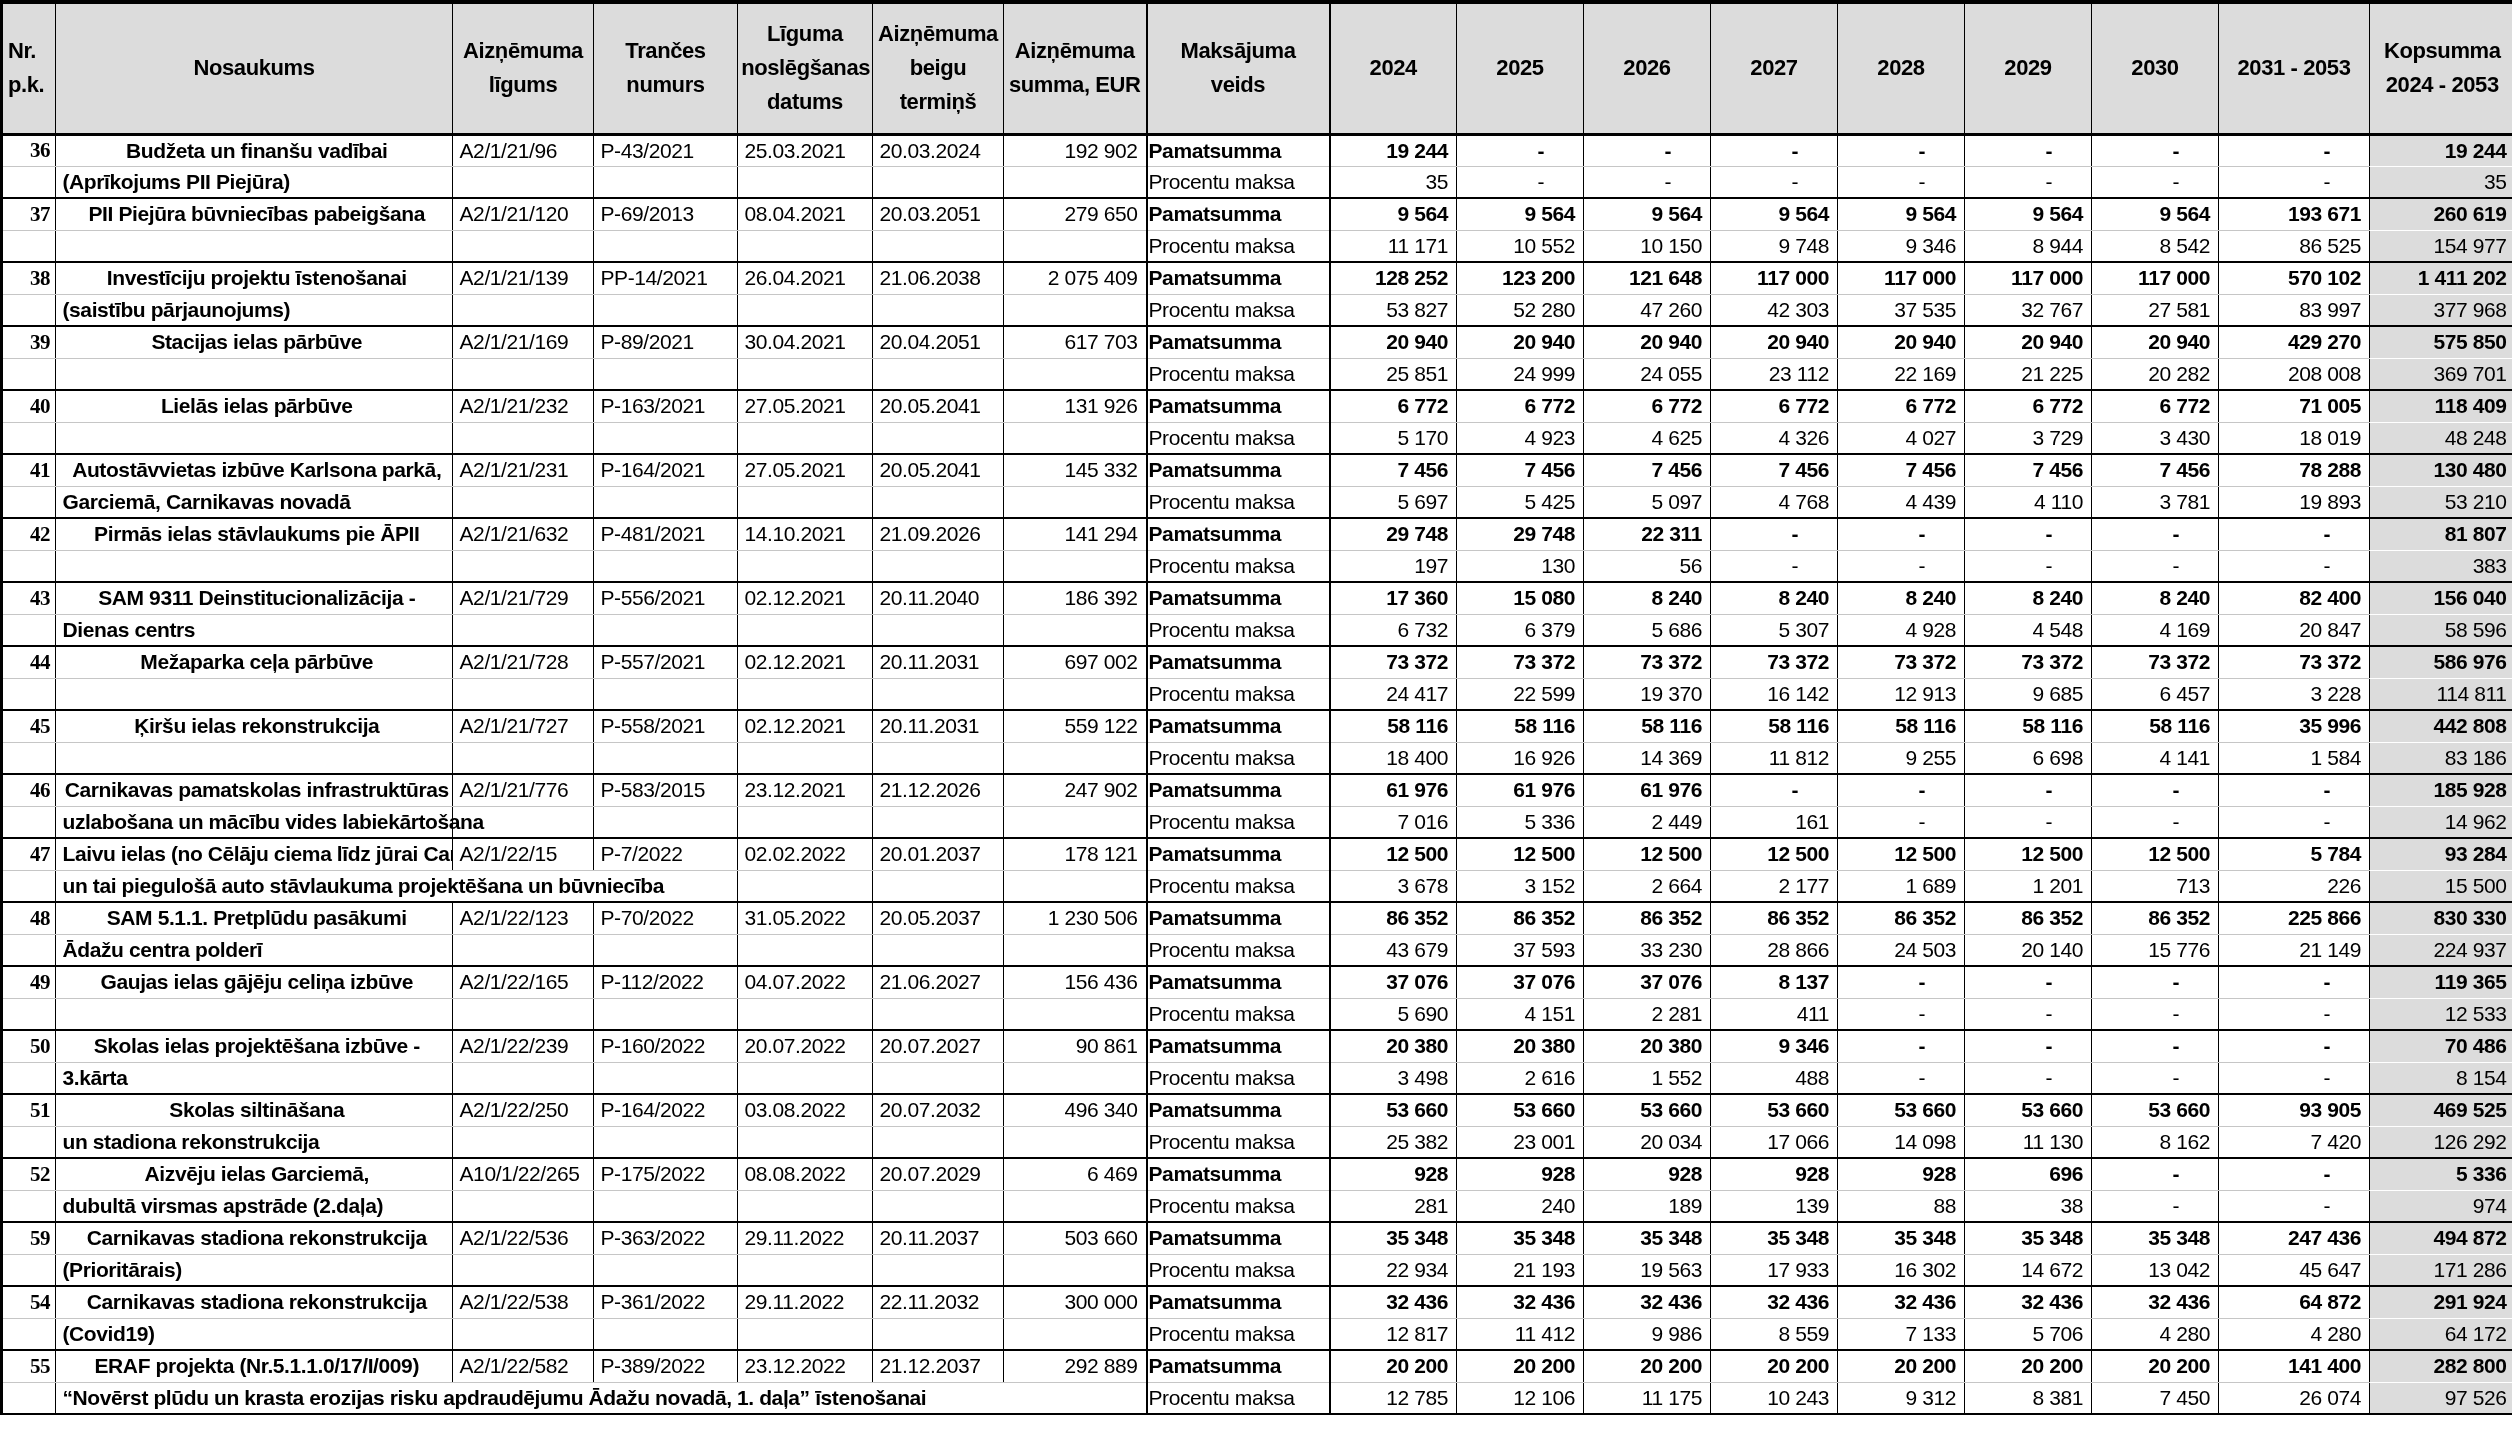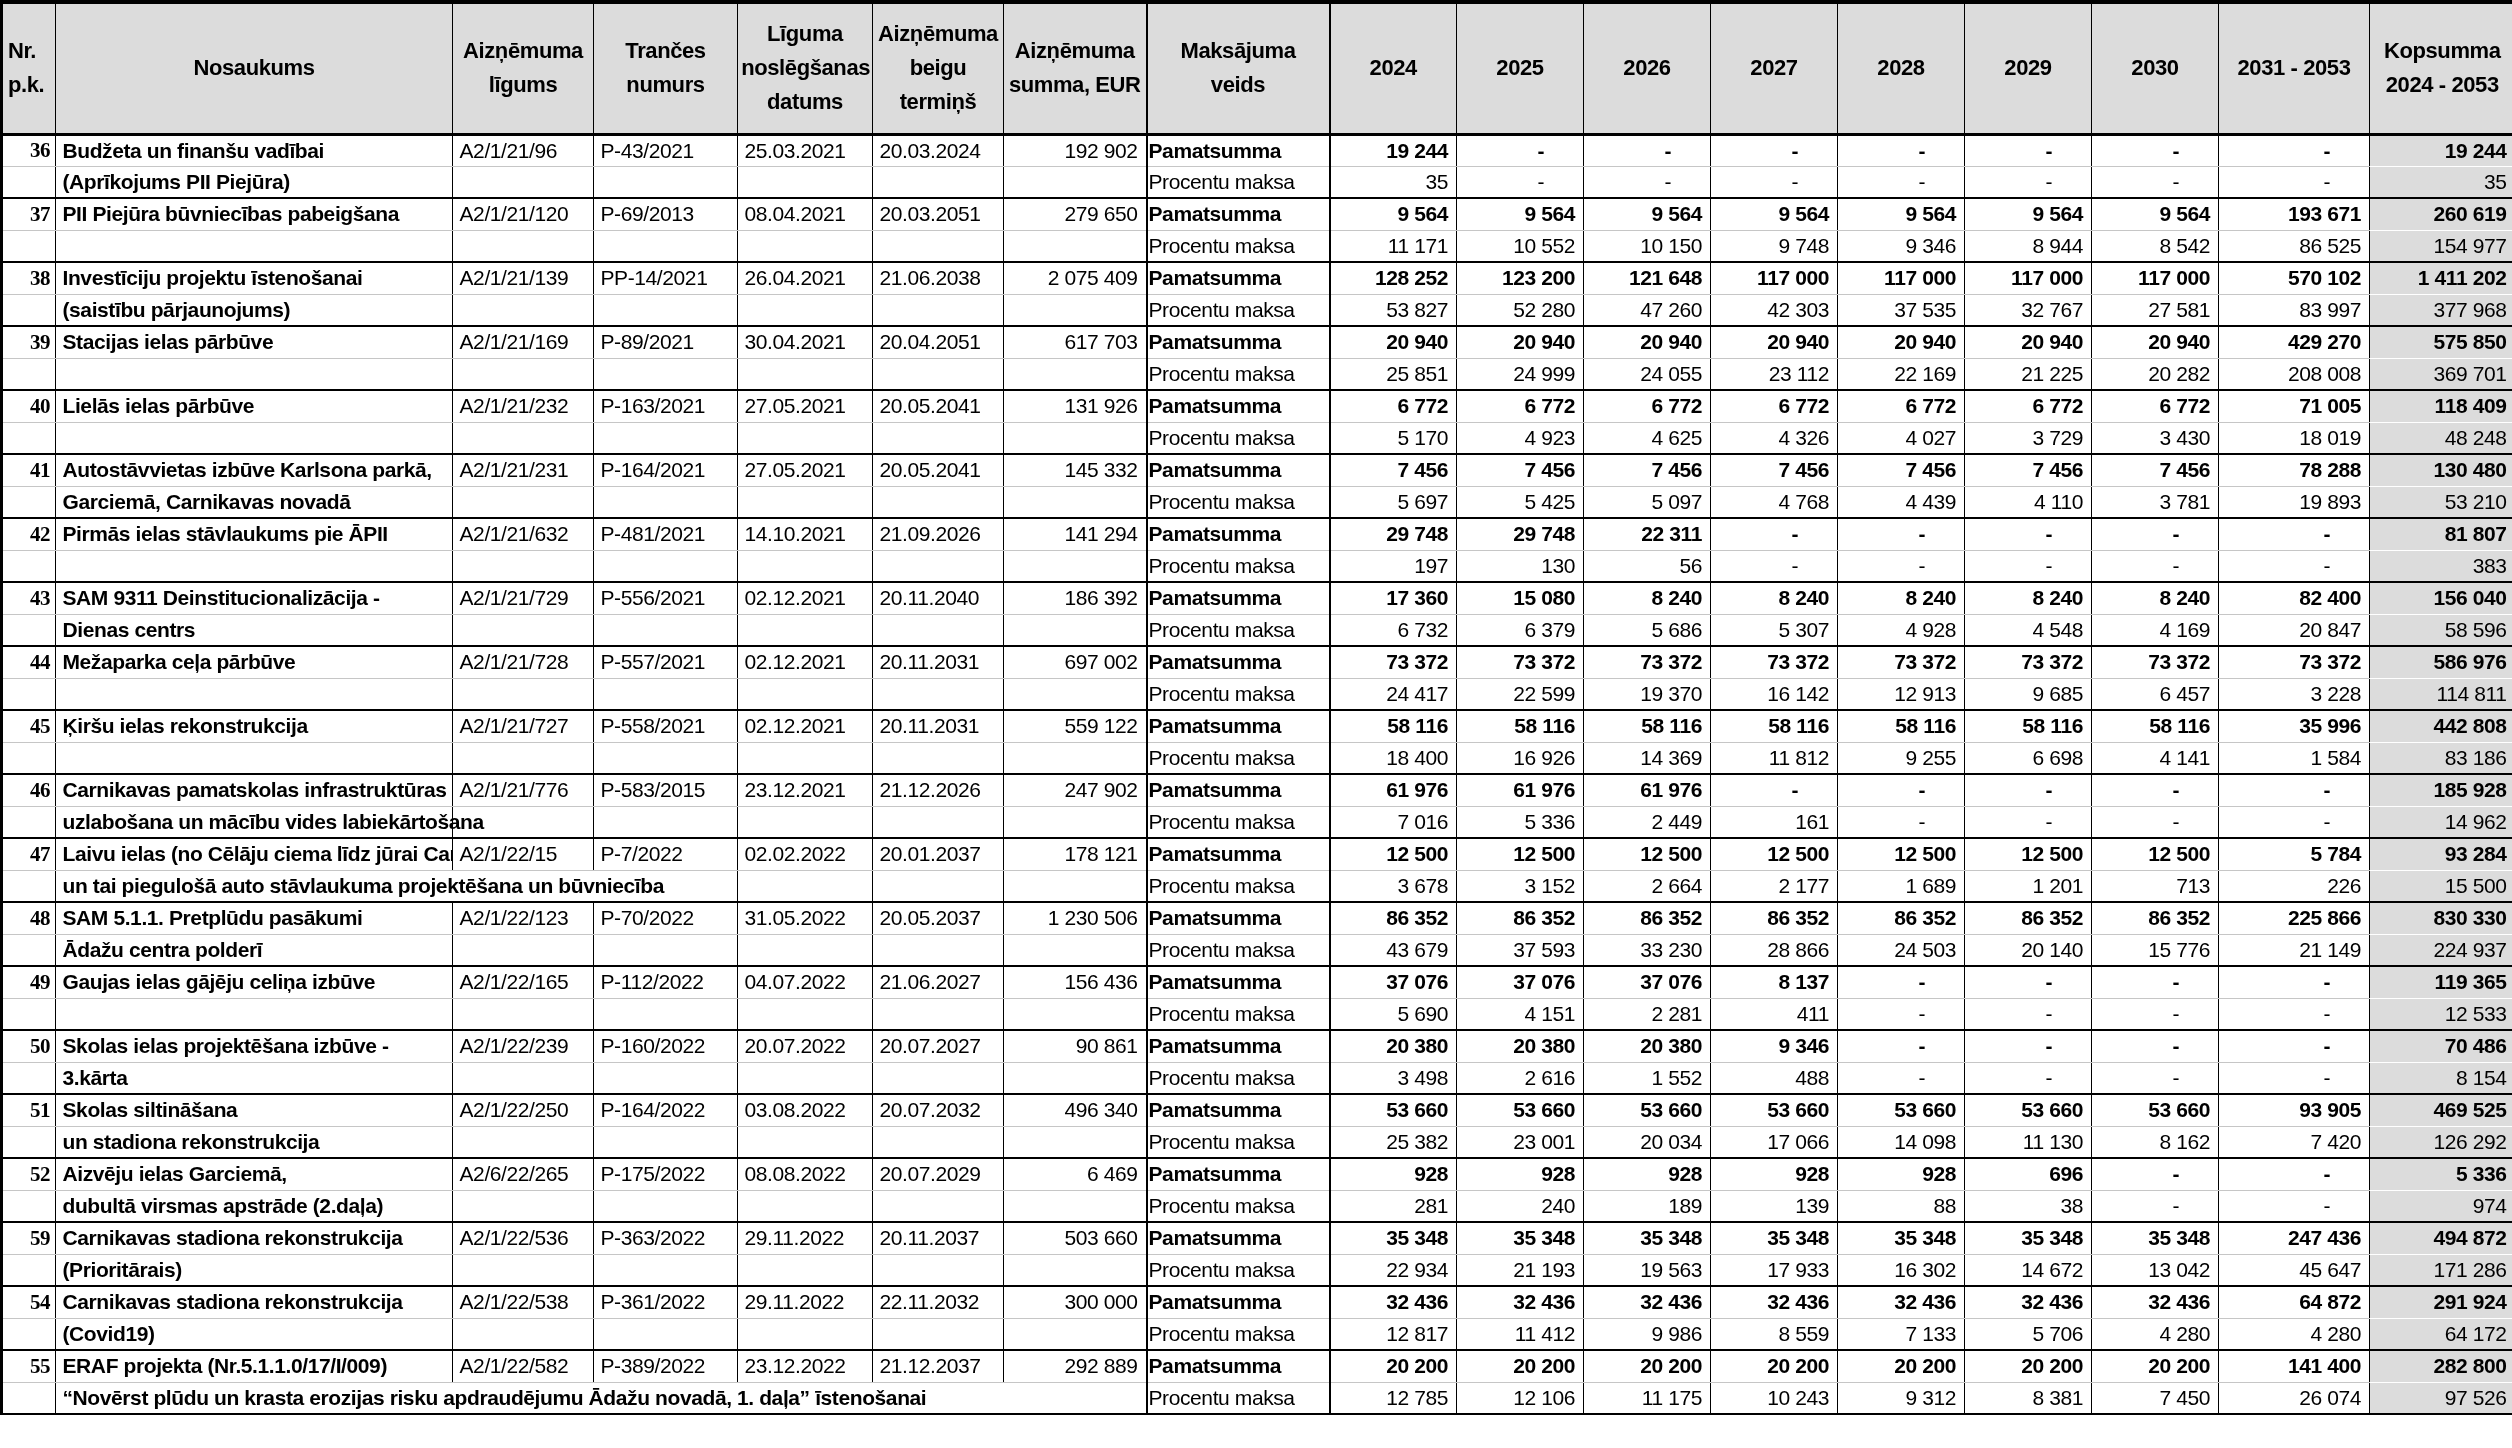--- a/index.html
+++ b/index.html
@@ -40,21 +40,21 @@
   th.col-nr { text-align: left; padding-left: 4.9px; }
   tbody td { height: 32px; }
   tr.sub1 td { border-bottom: 1.6px solid #c6c6c6; }
   tr.sub1 td.col-kops { border-bottom: 1.6px solid transparent; }
   tr.sub2 td { border-bottom: 2.4px solid #000; }
   td.col-veids, th.col-veids { border-left: 2.4px solid #000; }
   td.col-y0,   th.col-y0   { border-left: 2.4px solid #000; margin-left: 21px; }
   td.col-kops { background: #dcdcdc; }
   td.col-nr   { text-align: right; padding-right: 4.9px; font-family: Liberation Serif, serif; }
   td.col-name { text-align: left; padding-left: 6.5px; white-space: nowrap; }
-  tr.sub1 td.col-name { overflow: hidden; }
+  tr.sub1 td.col-name { overflow: hidden; text-align: center; }
   tr.sub2 td.col-name { overflow: visible; }
   td.col-text { text-align: left; padding-left: 6.5px; white-space: nowrap; }
   td.col-sum, td.col-num { text-align: right; padding-right: 8px; white-space: nowrap; }
   td.dash { padding-right: 39px; }
   .bold { font-weight: bold; }
 </style>
 </head>
 <body>
 
 <table>
@@ -703,21 +703,21 @@
         <td class="col-num">17 066</td>
         <td class="col-num">14 098</td>
         <td class="col-num">11 130</td>
         <td class="col-num">8 162</td>
         <td class="col-num">7 420</td>
         <td class="col-num col-kops">126 292</td>
       </tr>
       <tr class="sub1">
         <td class="col-nr bold">52</td>
         <td class="col-name bold">Aizvēju ielas Garciemā,</td>
-        <td class="col-text">A2/6/22/265</td>
+        <td class="col-text">A10/1/22/265</td>
         <td class="col-text">P-175/2022</td>
         <td class="col-text">08.08.2022</td>
         <td class="col-text">20.07.2029</td>
         <td class="col-sum">6 469</td>
         <td class="col-veids bold">Pamatsumma</td>
         <td class="col-num col-y0 bold">928</td>
         <td class="col-num bold">928</td>
         <td class="col-num bold">928</td>
         <td class="col-num bold">928</td>
         <td class="col-num bold">928</td>

